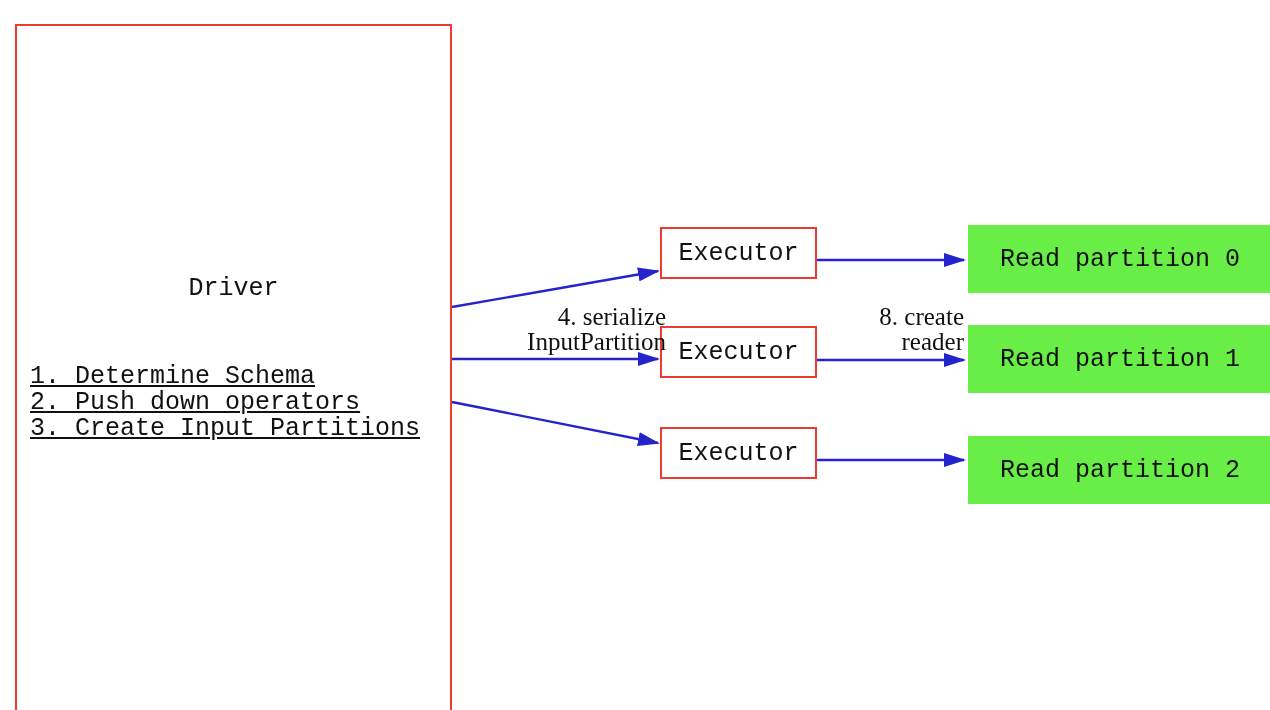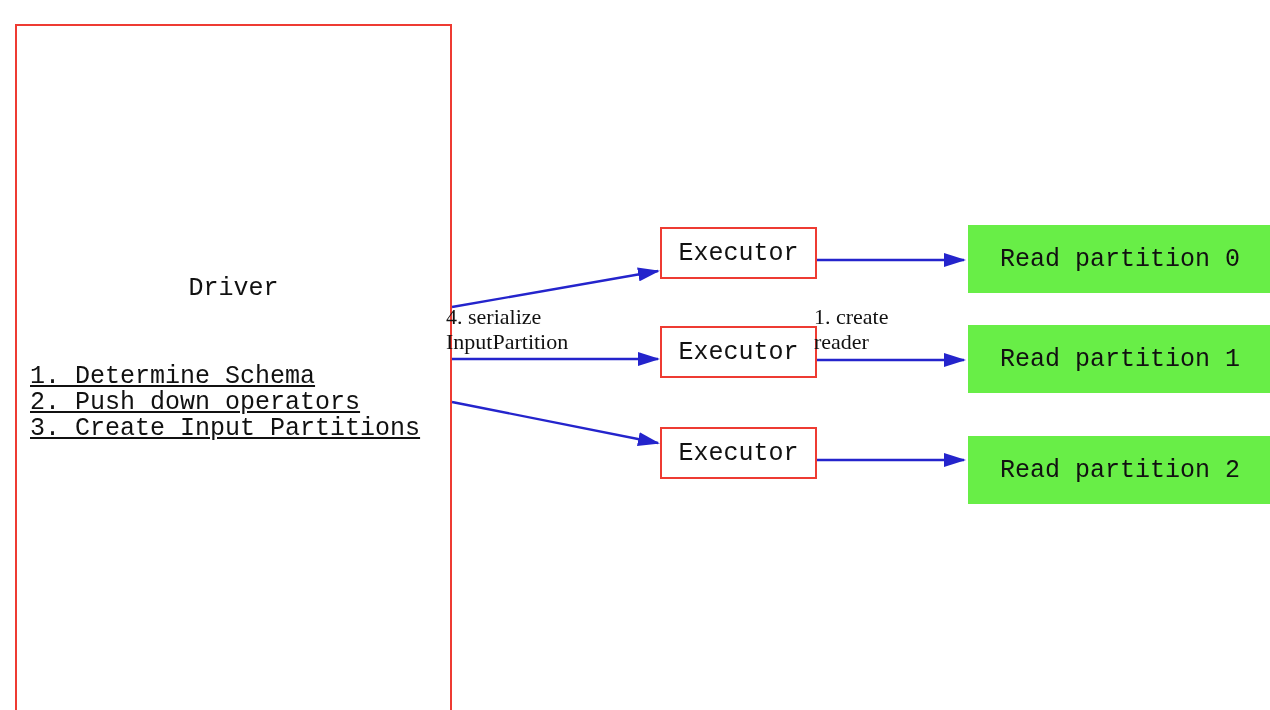--- a/index.html
+++ b/index.html
@@ -80,23 +80,23 @@
     left: 968px;
     width: 304px;
     height: 68px;
     background: var(--green);
   }
   .partition-0 { top: 225px; }
   .partition-1 { top: 325px; }
   .partition-2 { top: 436px; }
   .edge-label {
     position: absolute;
-    text-align: left;
+    text-align: right;
     font-family: "Liberation Serif", "DejaVu Serif", serif;
-    font-size: 22px;
+    font-size: 25px;
     line-height: 25px;
     color: var(--text);
   }
   .edge-label-serialize { left: 446px; top: 304px; width: 220px; }
   .edge-label-create-reader { left: 814px; top: 304px; width: 150px; }
 </style>
 </head>
 <body>
 
 <div class="canvas">
@@ -131,17 +131,17 @@
   <div class="node partition partition-0">Read partition 0</div>
   <div class="node partition partition-1">Read partition 1</div>
   <div class="node partition partition-2">Read partition 2</div>
 
   <div class="edge-label edge-label-serialize">
     <div>4. serialize</div>
     <div>InputPartition</div>
   </div>
 
   <div class="edge-label edge-label-create-reader">
-    <div>1. create</div>
+    <div>8. create</div>
     <div>reader</div>
   </div>
 
 </div>
 
 </body></html>

